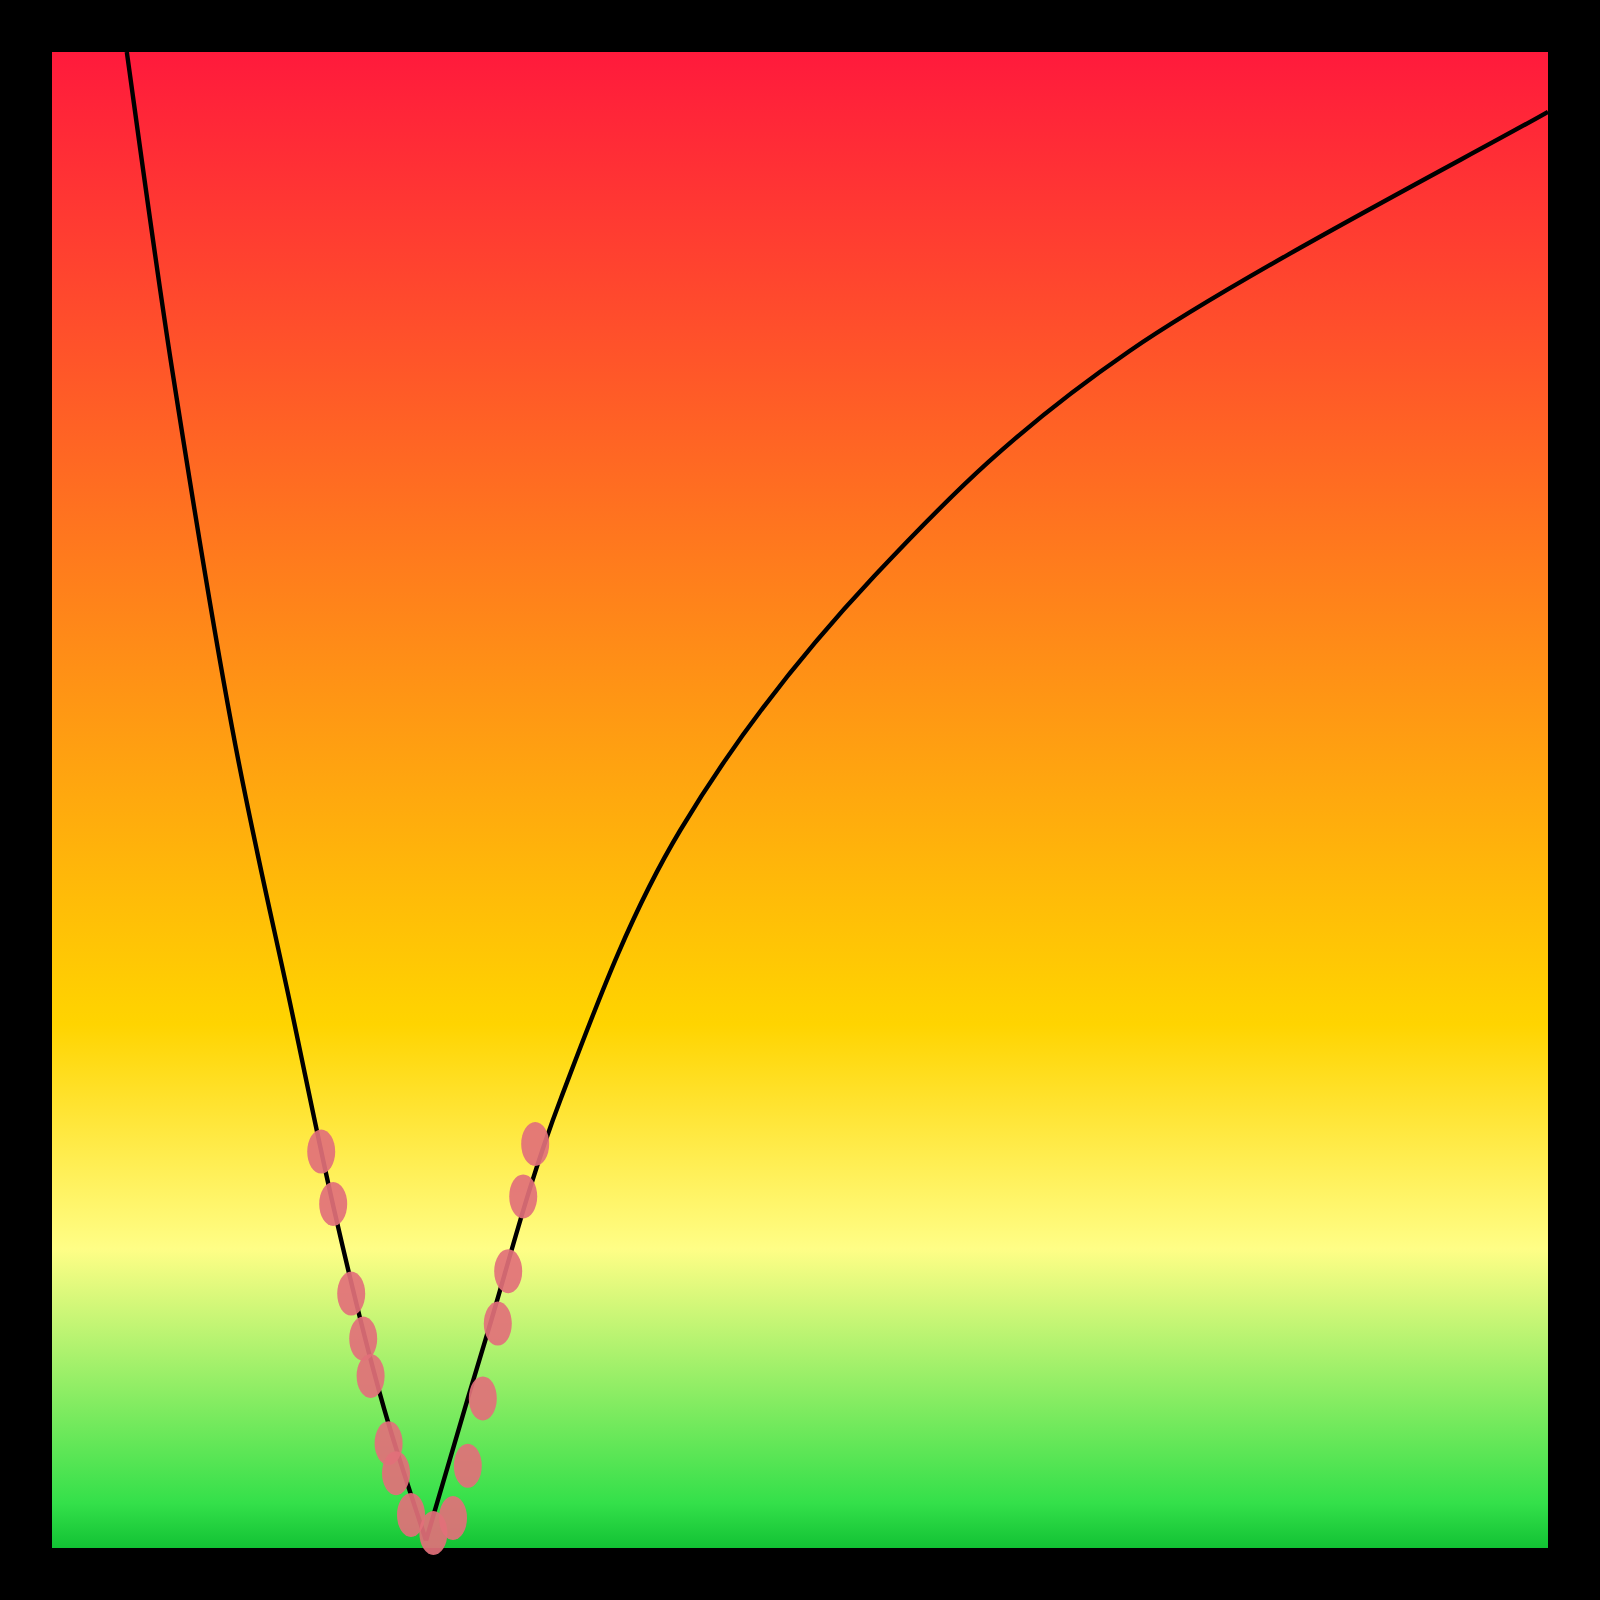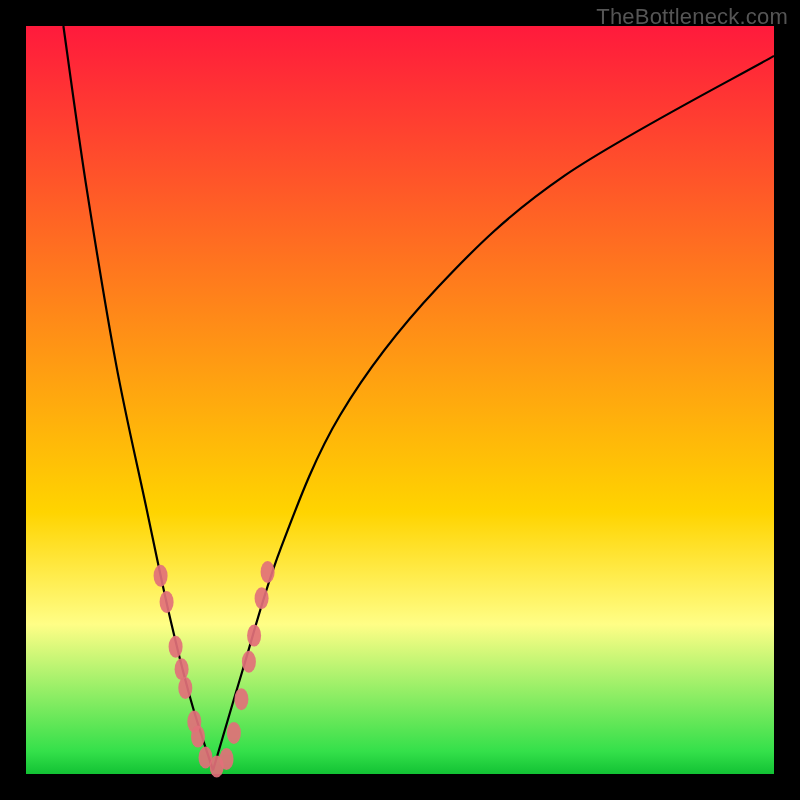--- a/index.html
+++ b/index.html
@@ -54,21 +54,20 @@
     opacity: 0.92;
   }
 </style>
 </head>
 <body>
 
 <div class="frame">
 
   <div class="plot-area" id="plot-area" style="background: linear-gradient(rgb(255, 26, 60) 0%, rgb(255, 212, 0) 65%, rgb(255, 254, 134) 80%, rgb(52, 224, 74) 97%, rgb(18, 194, 52) 100%);"></div>
 
-  <div class="watermark">TheBottleneck.com</div>
 
   <svg class="curves" id="curves-svg" viewBox="0 0 800 800">
     <path id="left-branch" class="curve-line" d="M 63.4 26.0 C 67.1 52.2, 77.1 127.0, 85.8 183.1 C 94.6 239.2, 105.8 309.0, 115.8 362.6 C 125.7 416.2, 137.0 463.6, 145.7 504.7 C 154.4 545.9, 160.6 577.0, 168.1 609.4 C 175.6 641.9, 183.1 672.4, 190.6 699.2 C 198.0 726.0, 209.3 758.4, 213.0 770.3"></path>
     <path id="right-branch" class="curve-line" d="M 213.0 770.3 C 218.0 753.4, 231.7 706.1, 242.9 669.3 C 254.1 632.5, 264.1 592.0, 280.3 549.6 C 296.5 507.2, 314.0 458.6, 340.2 415.0 C 366.3 371.3, 400.0 327.7, 437.4 287.8 C 474.8 247.9, 508.5 214.2, 564.6 175.6 C 620.7 137.0, 739.1 75.9, 774.0 55.9"></path>
     <g id="markers-group">
         <ellipse class="marker" cx="160.6" cy="575.8" rx="7" ry="11" fill="#e27079"></ellipse>
         <ellipse class="marker" cx="166.6" cy="602.0" rx="7" ry="11" fill="#e27079"></ellipse>
         <ellipse class="marker" cx="175.6" cy="646.8" rx="7" ry="11" fill="#e27079"></ellipse>
         <ellipse class="marker" cx="181.6" cy="669.3" rx="7" ry="11" fill="#e27079"></ellipse>
         <ellipse class="marker" cx="185.3" cy="688.0" rx="7" ry="11" fill="#e27079"></ellipse>

